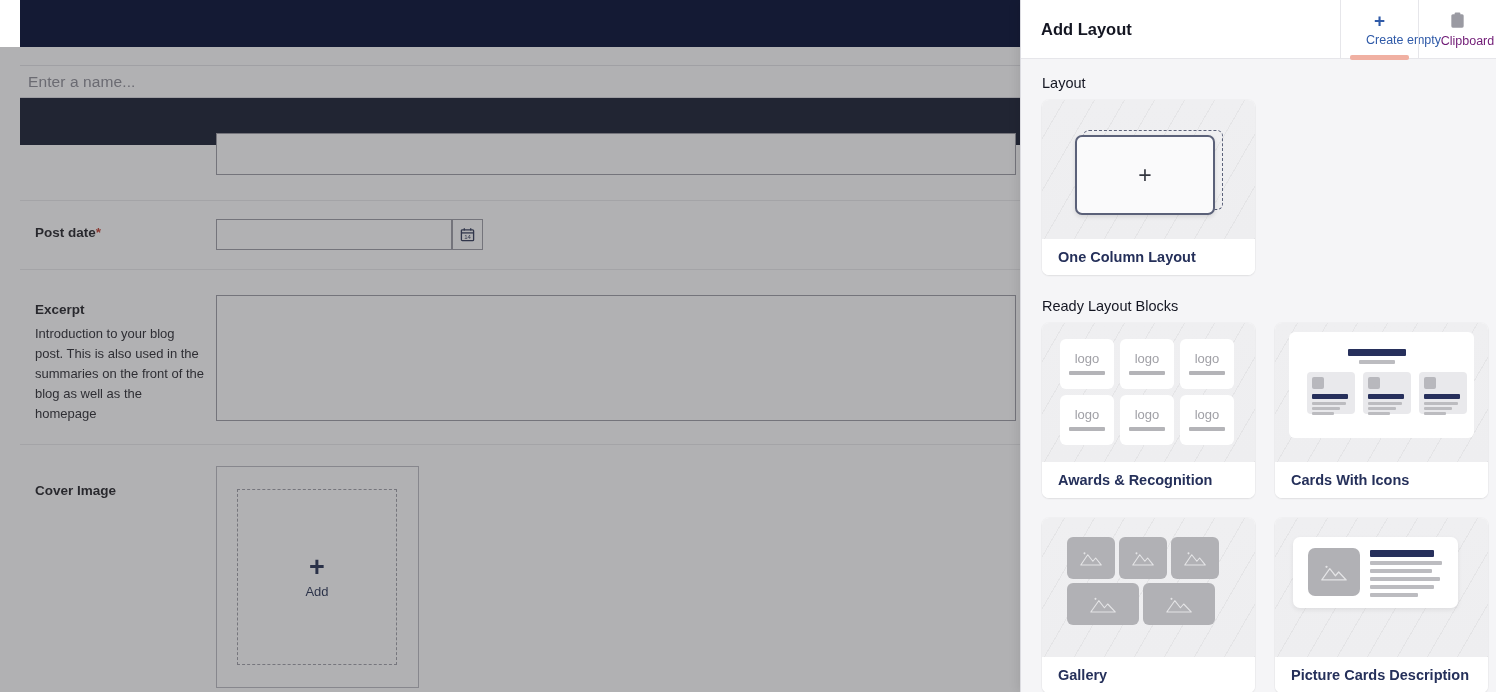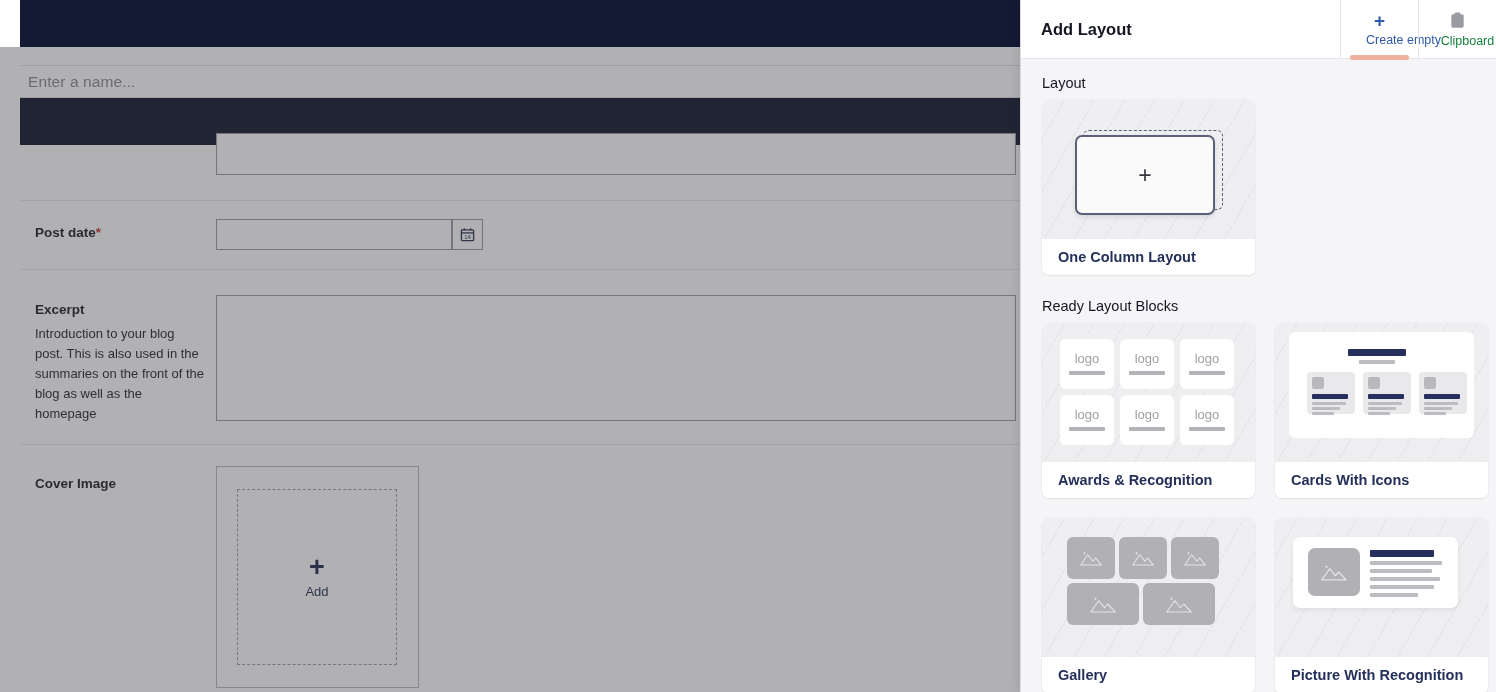--- a/index.html
+++ b/index.html
@@ -209,21 +209,21 @@
   .hdr-tab.active .lbl { color: #2f5aa8; padding-left: 48px; }
   .hdr-tab.active::after {
     content: "";
     position: absolute;
     left: 9px; right: 9px; bottom: -2px;
     height: 5px;
     background: #f0b0a2;
     border-radius: 2px;
   }
   .hdr-tab.inactive .glyph { color: #9a9aa2; }
-  .hdr-tab.inactive .lbl { color: #15803d; margin-left: 20px; }
+  .hdr-tab.inactive .lbl { color: #701a75; margin-left: 20px; }
 
   #clip-icon-svg { display:block; }
 
   #panel-body {
     position: relative;
     padding: 16px 21px 0 21px;
     height: 633px;
     overflow: hidden;
   }
   .section-title {
@@ -438,21 +438,21 @@
 
     <div class="form-row" style="top:129px; height:171px;">
       <div class="row-label" style="top:28px;">
         <span>Excerpt</span>
       </div>
       <div class="row-help" style="top:50px;">Introduction to your blog post. This is also used in the summaries on the front of the blog as well as the homepage</div>
       <div class="input-box" style="left:196px; top:21px; width:800px; height:126px;"></div>
     </div>
 
     <div class="form-row" style="top:300px; height:247px; border-bottom:none;">
-      <div class="row-label" style="top:31px;">
+      <div class="row-label" style="top:38px;">
         <span>Cover Image</span>
       </div>
       <div class="addbox-outer" style="left:196px; top:21px; width:203px; height:222px;">
         <div class="addbox-inner" style="left:20px; top:22px; width:160px; height:176px;">
           <span class="addbox-plus">+</span>
           <span class="addbox-lbl">Add</span>
         </div>
       </div>
     </div>
 
@@ -621,20 +621,20 @@
             <div class="pd-lines">
               <div class="h"></div>
               <div class="t" style="width:72px;"></div>
               <div class="t" style="width:62px;"></div>
               <div class="t" style="width:70px;"></div>
               <div class="t" style="width:64px;"></div>
               <div class="t" style="width:48px;"></div>
             </div>
           </div>
         </div>
-        <div class="lay-label">Picture With Recognition</div>
+        <div class="lay-label">Picture Cards Description</div>
       </div>
 
     </div>
   </div>
 
   <div class="scrollbar-track"></div>
 </aside>
 
 </body></html>

